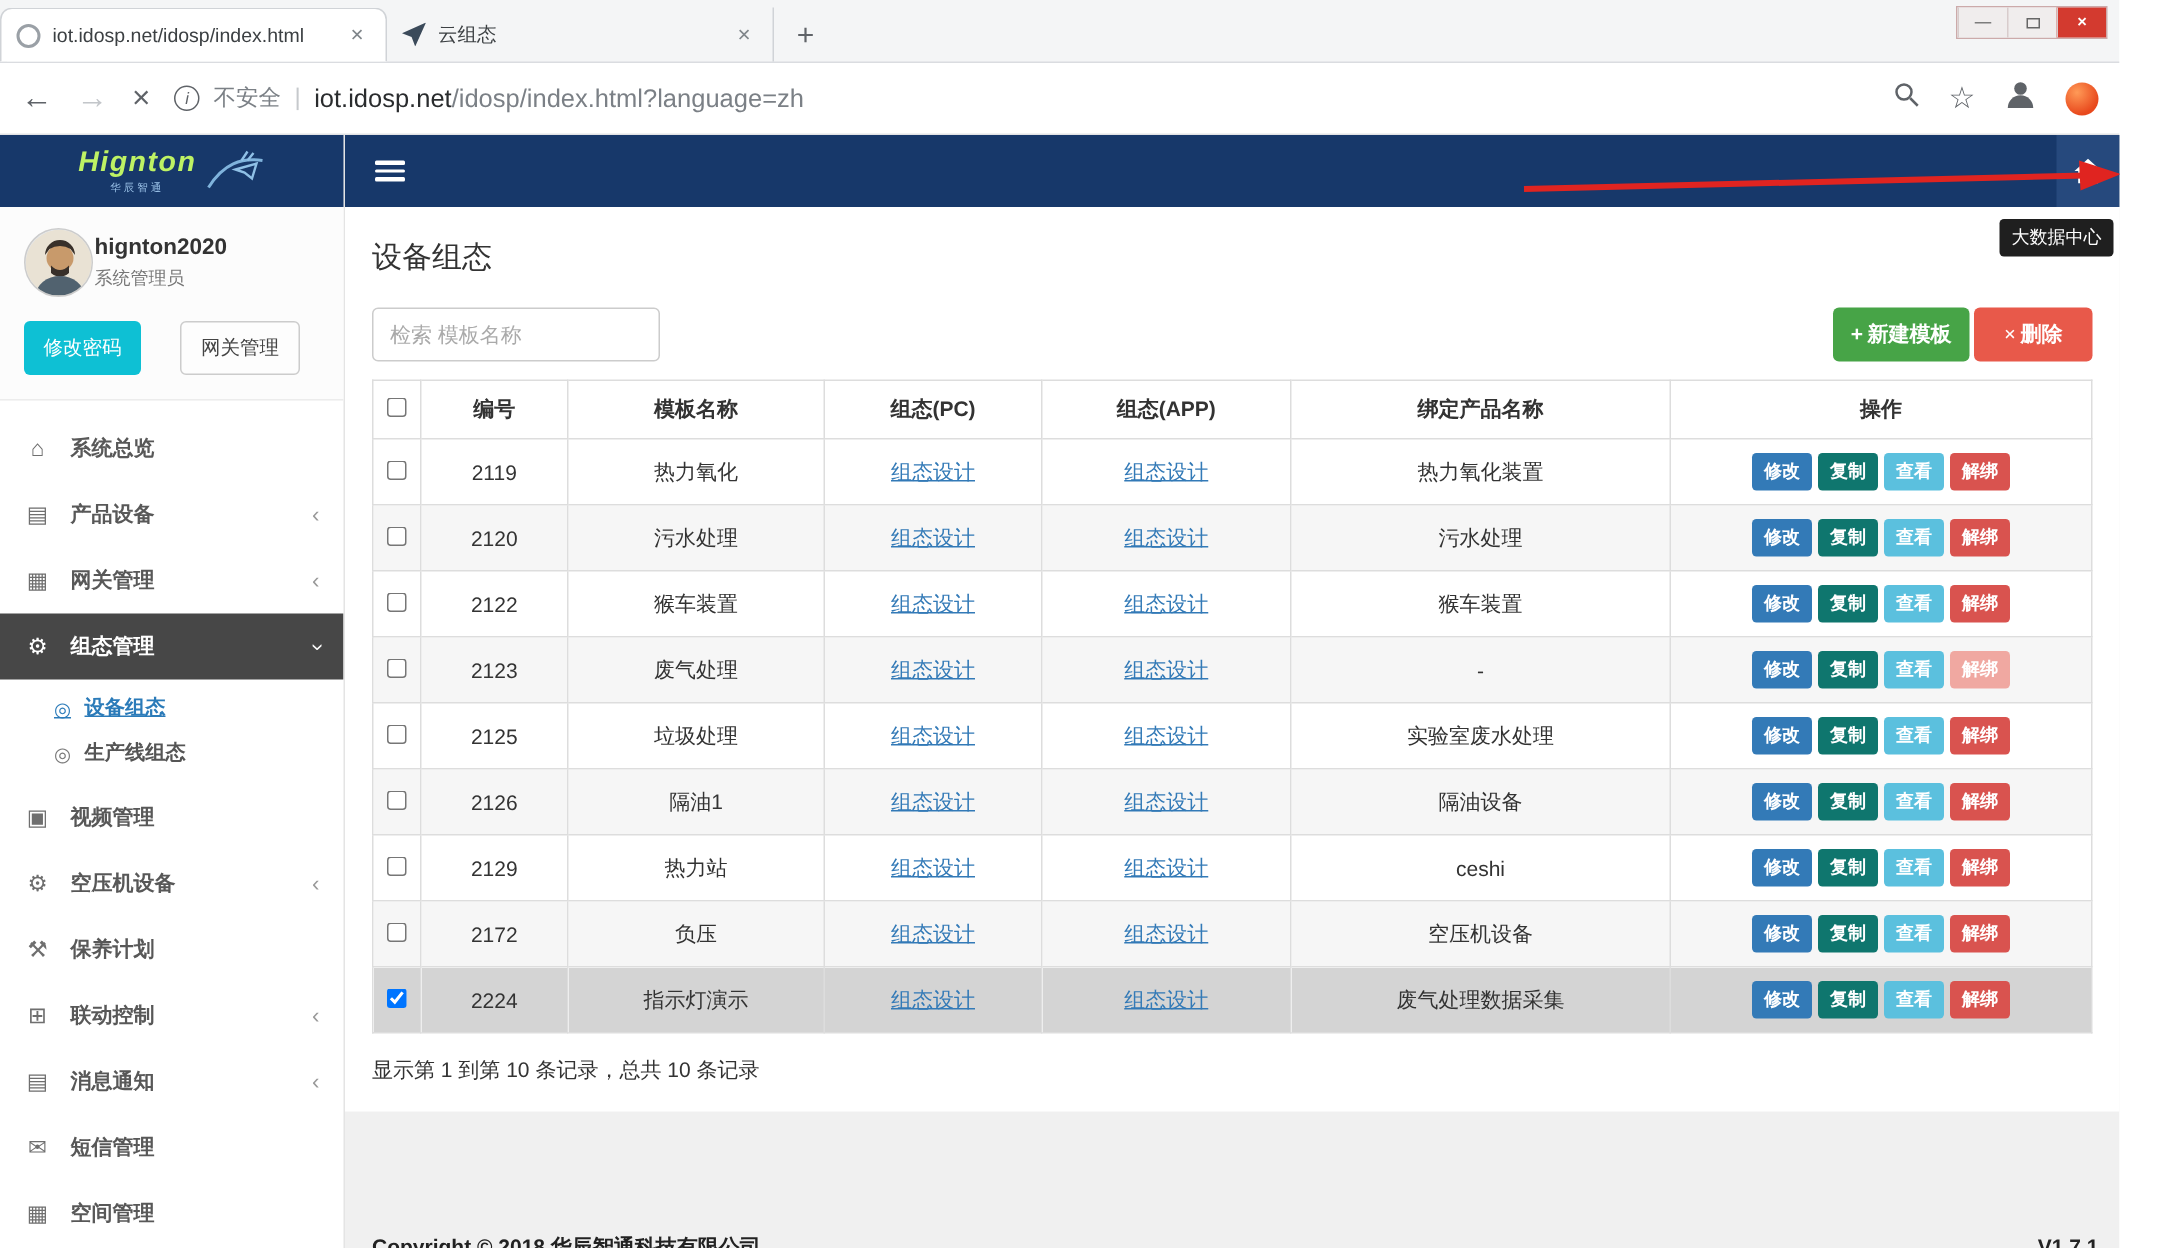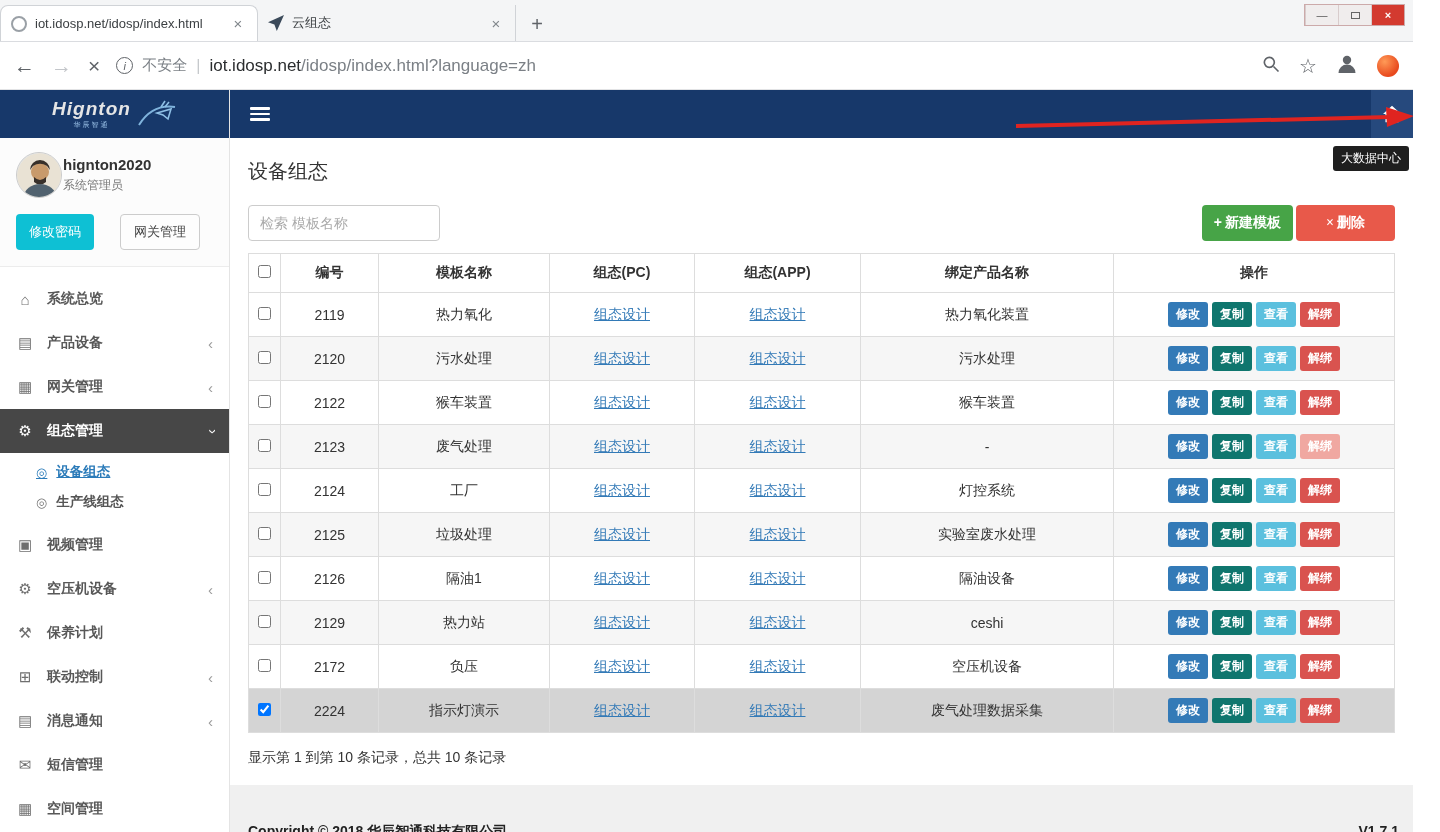--- a/index.html
+++ b/index.html
@@ -32,21 +32,21 @@
   .url-path { color:#7b8086; }
   .right-icons { display:flex; align-items:center; gap:18px; }
   .star { font-size:20px; color:#5f6368; }
   .orange-dot { width:22px; height:22px; border-radius:50%; background:radial-gradient(circle at 35% 30%, #ff9a57, #e8491d 70%); display:inline-block; }
 
   
   .app { display:flex; height:742px; }
   .sidebar { width:230px; background:#fff; display:flex; flex-direction:column; border-right:1px solid #e4e4e4; }
   .logo-area { height:48px; background:#17386a; display:flex; align-items:center; justify-content:center; gap:6px; flex:0 0 48px; }
   .logo-block { display:flex; flex-direction:column; align-items:center; }
-  .logo-text { color:#e5e5e5; font-weight:bold; font-style:italic; font-size:19px; letter-spacing:1px; }
+  .logo-text { color:#bef264; font-weight:bold; font-style:italic; font-size:19px; letter-spacing:1px; }
   .logo-sub { color:#9dc4ea; font-size:7px; letter-spacing:2px; }
 
   .user-panel { padding:14px 16px 16px; background:#fcfcfc; border-bottom:1px solid #ececec; }
   .user-row { display:flex; align-items:center; gap:1px; }
   .avatar { width:46px; height:46px; border-radius:50%; overflow:hidden; border:1px solid #ccc; background:#e6e9ec; flex:0 0 46px; }
   .user-name { font-size:15px; font-weight:bold; color:#333; }
   .user-role { font-size:12px; color:#777; margin-top:4px; }
   .user-btns { display:flex; gap:26px; margin-top:16px; }
   .btn-pwd { background:#0ec0d4; color:#fff; border:none; border-radius:4px; padding:8px 13px; font-size:13px; font-family:inherit; }
   .btn-logout { background:#fdfdfd; color:#444; border:1px solid #ccc; border-radius:4px; padding:8px 13px; font-size:13px; font-family:inherit; }
@@ -70,21 +70,21 @@
   .hamburger i { display:block; height:2.5px; background:#fff; border-radius:1px; }
   .home-btn { margin-left:auto; width:42px; height:48px; background:#26497d; display:flex; align-items:center; justify-content:center; }
 
   .content { background:#fff; padding:14px 18px 18px; }
   .page-title { font-size:20px; font-weight:normal; color:#333; margin:6px 0 20px; }
   .toolbar { display:flex; justify-content:space-between; align-items:center; margin-bottom:12px; }
   .search-input { width:192px; height:36px; border:1px solid #ccc; border-radius:4px; padding:0 11px; font-size:14px; font-family:inherit; color:#333; }
   .search-input::placeholder { color:#aaa; }
   .toolbar-btns { display:flex; gap:3px; }
   .btn-new { background:#47a447; color:#fff; border:none; border-radius:4px; padding:9px 12px; font-size:14px; font-weight:bold; font-family:inherit; }
-  .btn-del { background:#e8594a; color:#fff; border:none; border-radius:4px; padding:9px 30px; font-size:14px; font-weight:bold; font-family:Liberation Serif, serif; }
+  .btn-del { background:#e8594a; color:#fff; border:none; border-radius:4px; padding:9px 20px; font-size:14px; font-weight:bold; font-family:Liberation Serif, serif; }
   .btn-ic { margin-right:3px; font-weight:bold; }
 
   table.grid { width:100%; border-collapse:collapse; font-size:14px; color:#333; table-layout:fixed; }
   .grid th, .grid td { border:1px solid #ddd; text-align:center; padding:9px 6px; height:39px; overflow:hidden; white-space:nowrap; }
   .grid th { font-weight:bold; background:#fff; }
   .grid tbody tr:nth-child(even) { background:#f6f6f6; }
   .grid tbody tr.selected { background:#d4d4d4;border-radius:16px; }
   .design-link { color:#337ab7; text-decoration:underline; cursor:pointer; }
   .act { border:none; border-radius:3px; color:#fff; font-size:12px; font-weight:bold; padding:4px 8px; margin:0 2px; font-family:inherit; }
   .act.edit { background:#337ab7; } .act.copy { background:#0f766e; }
@@ -329,29 +329,20 @@
                 <td><input type="checkbox" style=""></td>
                 <td>2123</td>
                 <td>废气处理</td>
                 <td><a class="design-link">组态设计</a></td>
                 <td><a class="design-link">组态设计</a></td>
                 <td>-</td>
                 <td><button class="act edit">修改</button><button class="act copy">复制</button><button class="act view">查看</button><button class="act unbind disabled">解绑</button></td>
               </tr>
               <tr>
                 <td><input type="checkbox" style=""></td>
-                <td>2124</td>
-                <td>工厂</td>
-                <td><a class="design-link">组态设计</a></td>
-                <td><a class="design-link">组态设计</a></td>
-                <td>灯控系统</td>
-                <td><button class="act edit">修改</button><button class="act copy">复制</button><button class="act view">查看</button><button class="act unbind">解绑</button></td>
-              </tr>
-              <tr>
-                <td><input type="checkbox" style=""></td>
                 <td>2125</td>
                 <td>垃圾处理</td>
                 <td><a class="design-link">组态设计</a></td>
                 <td><a class="design-link">组态设计</a></td>
                 <td>实验室废水处理</td>
                 <td><button class="act edit">修改</button><button class="act copy">复制</button><button class="act view">查看</button><button class="act unbind">解绑</button></td>
               </tr>
               <tr>
                 <td><input type="checkbox" style=""></td>
                 <td>2126</td>

